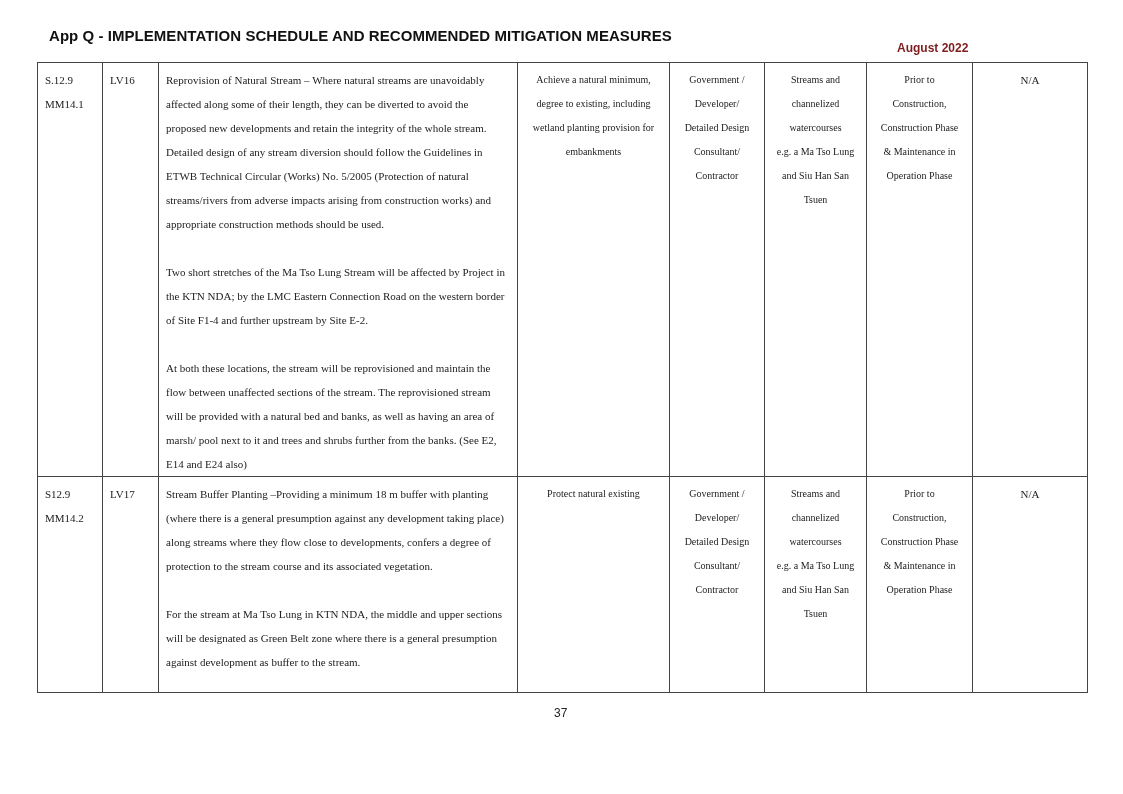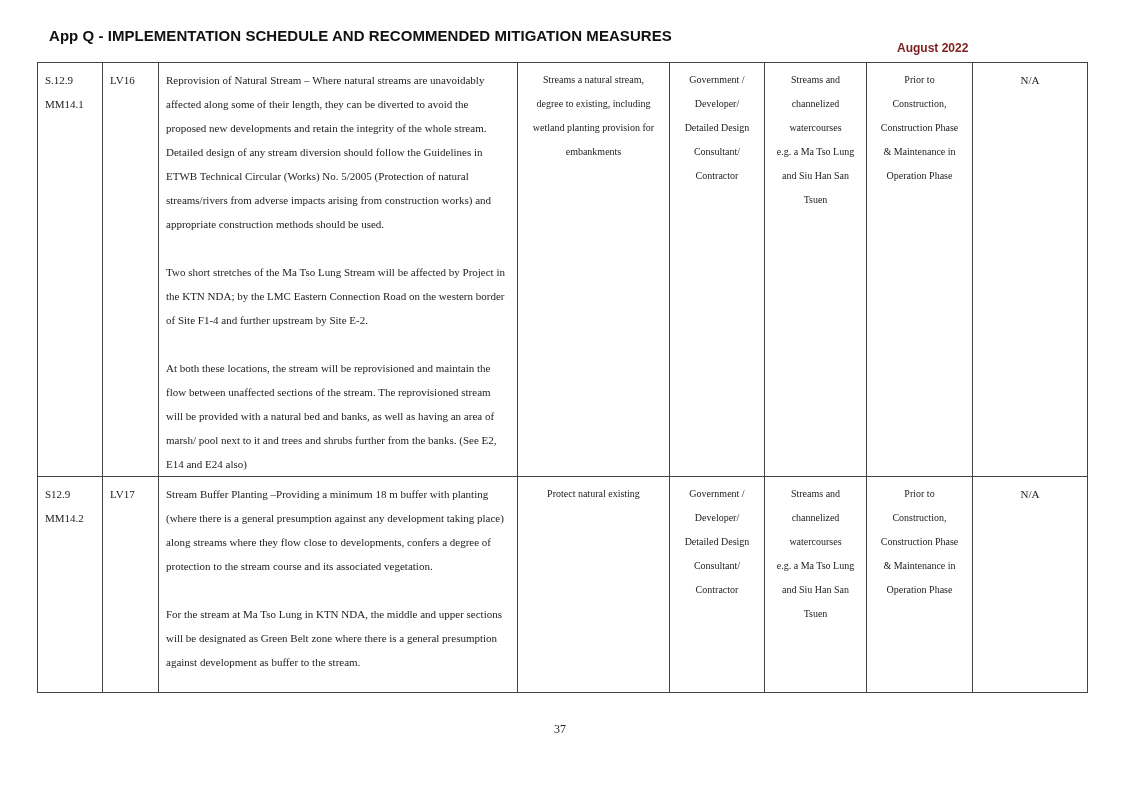--- a/index.html
+++ b/index.html
@@ -21,22 +21,22 @@
   }
   table.sched td {
     border: 1px solid #444; vertical-align: top; padding: 0;
   }
   .cell-inner { padding: 5px 7px 0 7px; line-height: 24px; }
   .c { text-align: center; }
   .para { margin: 0; }
   .gap { height: 24px; }
   .ref-line { display: block; }
   .page-num {
-    position: absolute; left: 554px; top: 722px;
-    font-family: Liberation Serif, serif; font-size: 12px; color: #222;
+    position: absolute; left: 554px; top: 706px;
+    font-family: Liberation Sans, sans-serif; font-size: 12px; color: #222;
   }
 </style>
 </head>
 <body>
 
 <div class="header-title">App Q - IMPLEMENTATION SCHEDULE AND RECOMMENDED MITIGATION MEASURES</div>
 <div class="header-date">August 2022</div>
 
 <table class="sched">
   <colgroup>
@@ -65,21 +65,21 @@
       <div class="cell-inner">
         <p class="para">Reprovision of Natural Stream – Where natural streams are unavoidably affected along some of their length, they can be diverted to avoid the proposed new developments and retain the integrity of the whole stream. Detailed design of any stream diversion should follow the Guidelines in ETWB Technical Circular (Works) No. 5/2005 (Protection of natural streams/rivers from adverse impacts arising from construction works) and appropriate construction methods should be used.</p>
         <div class="gap"></div>
         <p class="para">Two short stretches of the Ma Tso Lung Stream will be affected by Project in the KTN NDA; by the LMC Eastern Connection Road on the western border of Site F1-4 and further upstream by Site E-2.</p>
         <div class="gap"></div>
         <p class="para">At both these locations, the stream will be reprovisioned and maintain the flow between unaffected sections of the stream. The reprovisioned stream will be provided with a natural bed and banks, as well as having an area of marsh/ pool next to it and trees and shrubs further from the banks. (See E2, E14 and E24 also)</p>
       </div>
     </td>
     <td>
       <div class="cell-inner c" style="font-size:10px">
-        <span class="ref-line">Streams a natural stream,</span>
+        <span class="ref-line">Achieve a natural minimum,</span>
         <span class="ref-line">degree to existing, including</span>
         <span class="ref-line">wetland planting provision for</span>
         <span class="ref-line">embankments</span>
       </div>
     </td>
     <td>
       <div class="cell-inner c" style="font-size:10px">
         <span class="ref-line">Government /</span>
         <span class="ref-line">Developer/</span>
         <span class="ref-line">Detailed Design</span>

